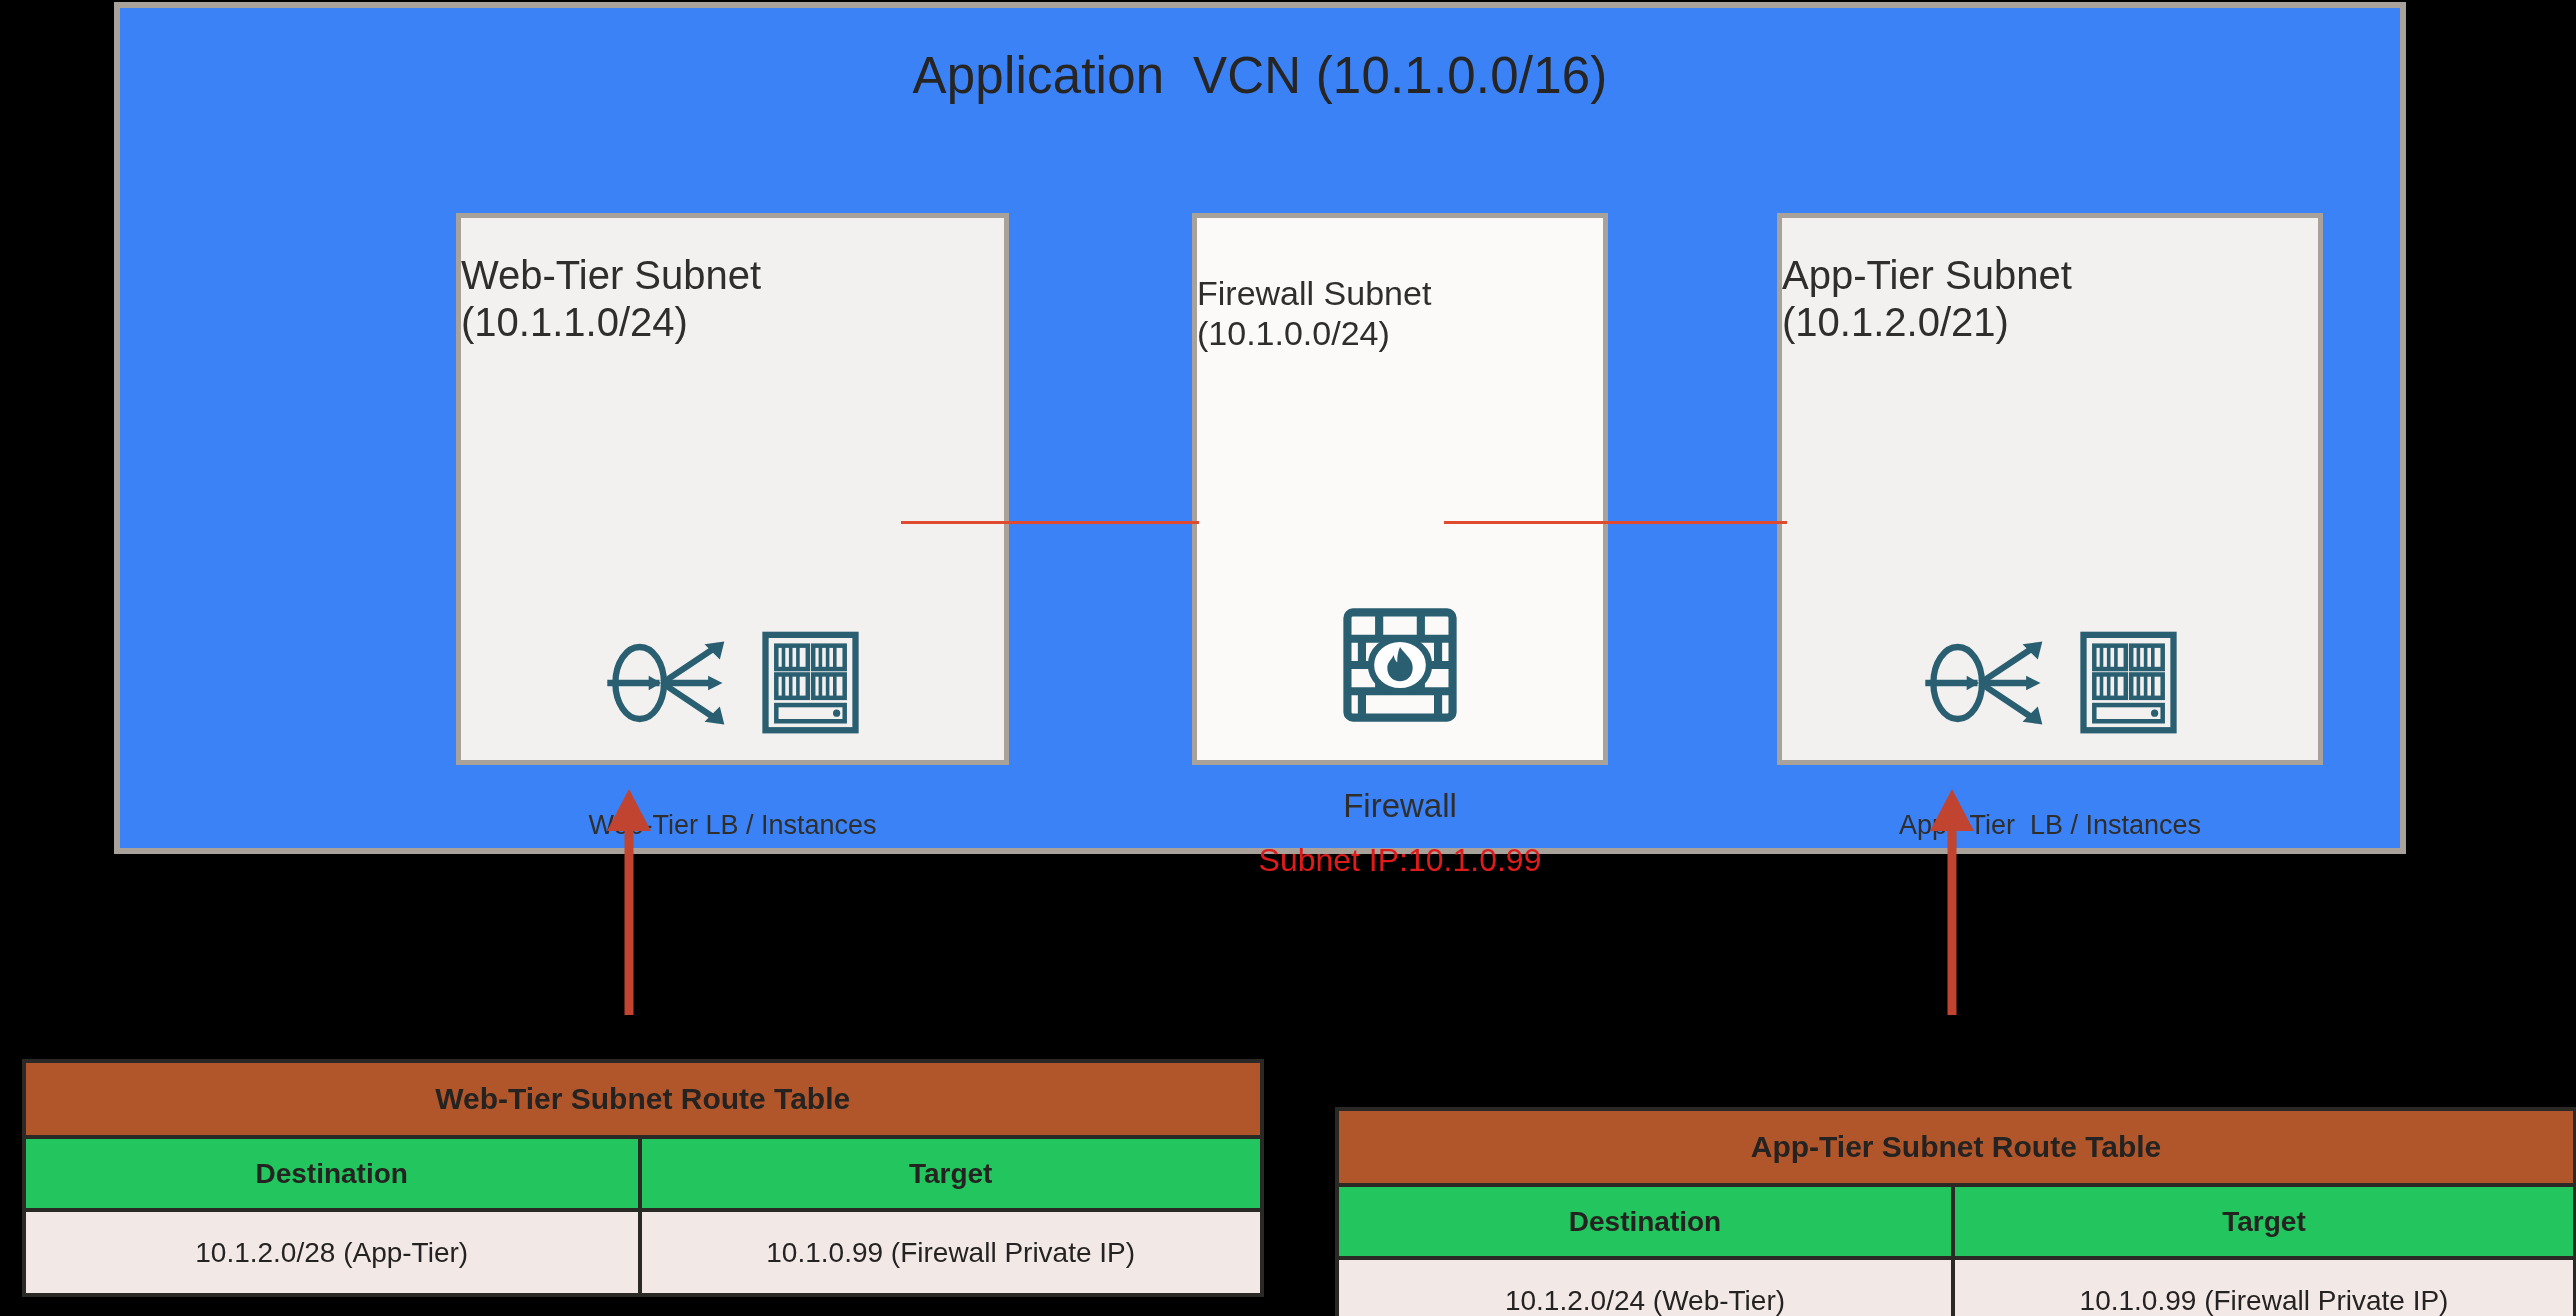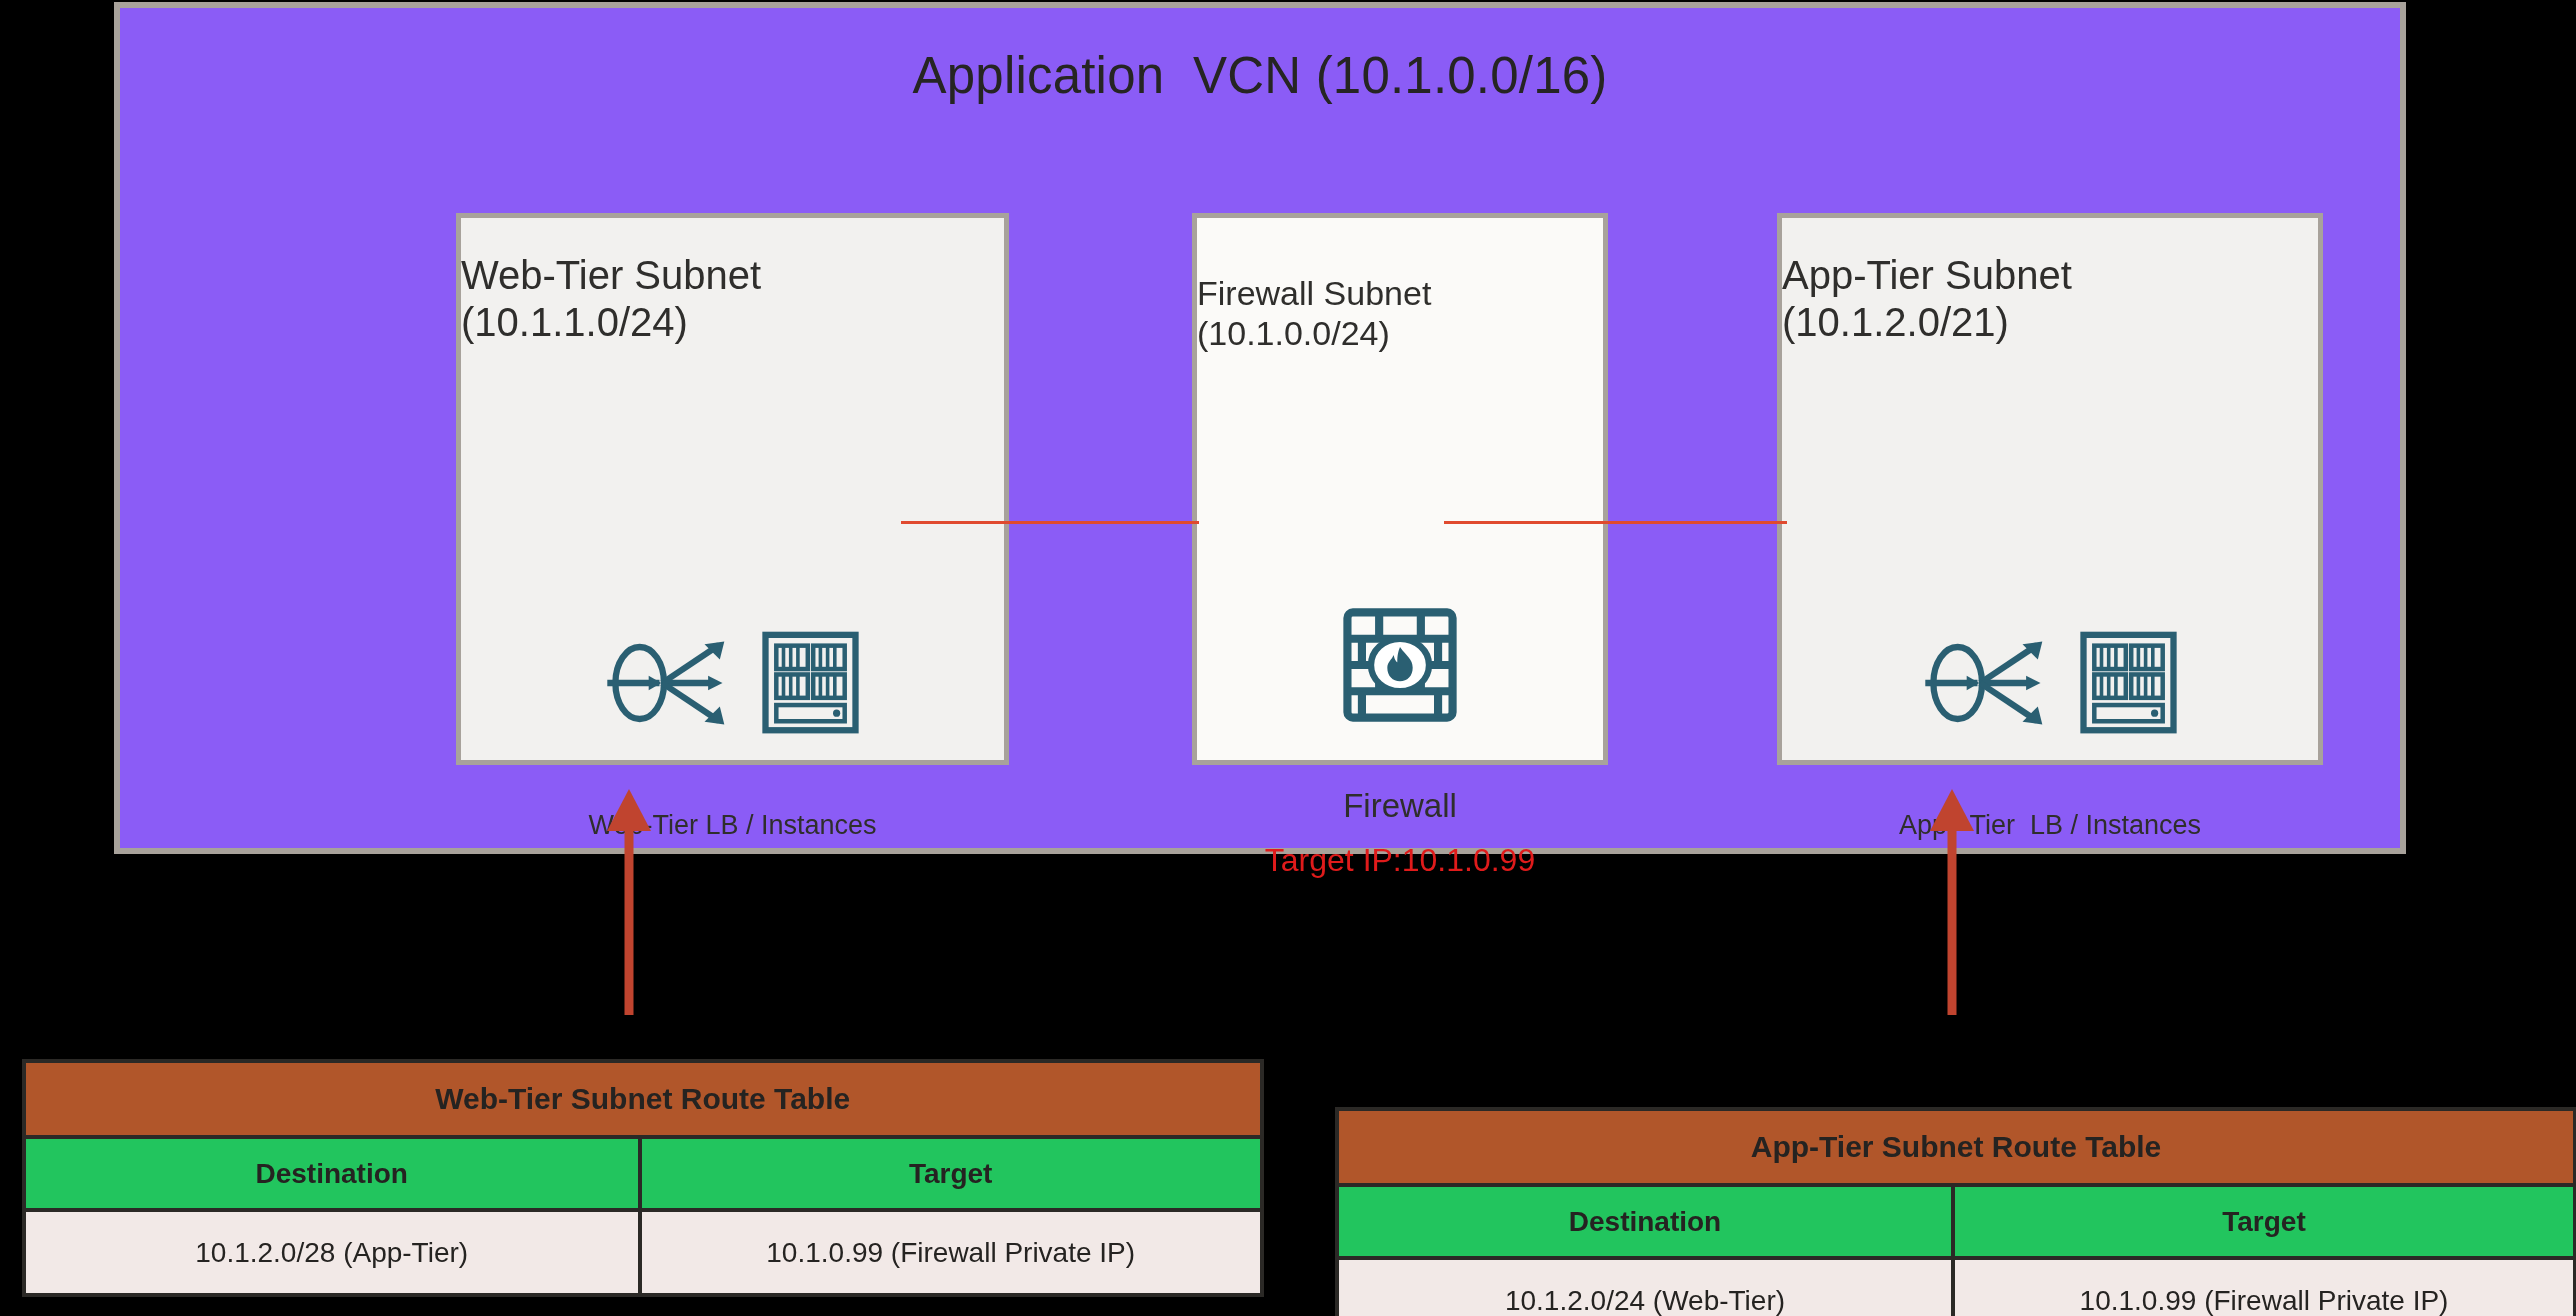--- a/index.html
+++ b/index.html
@@ -16,21 +16,21 @@
     -webkit-font-smoothing: antialiased;
   }
 
   
   .vcn-box {
     position: absolute;
     left: 114px;
     top: 1.8px;
     width: 2292px;
     height: 852px;
-    background: #8b5cf6;
+    background: #3b82f6;
     border: 6.3px solid #a8a29b;
     box-sizing: border-box;
   }
   .vcn-title {
     position: absolute;
     left: 0;
     top: 38px;
     width: 100%;
     text-align: center;
     font-size: 51px;
@@ -247,21 +247,21 @@
           <line x1="87" y1="64" x2="87" y2="93" stroke="#2a5f72" stroke-width="9"></line>
           <line x1="22" y1="93" x2="22" y2="122" stroke="#2a5f72" stroke-width="9"></line>
           <line x1="106" y1="93" x2="106" y2="122" stroke="#2a5f72" stroke-width="9"></line>
           <ellipse cx="64" cy="64" rx="32" ry="29" fill="#ffffff" stroke="#2a5f72" stroke-width="7"></ellipse>
           <path d="M64 44 c7 10 14 13 14 23 c0 9 -6 15 -14 15 c-8 0 -14 -6 -14 -15 c0 -6 5 -9 7 -14 c1 6 4 8 4 8 c0 -8 1 -12 3 -17 z" fill="#2a5f72"></path>
         </svg>
       </span>
     </div>
 
     <div class="icon-caption">Firewall</div>
-    <div class="fw-ip">Target IP:10.1.0.99</div>
+    <div class="fw-ip">Subnet IP:10.1.0.99</div>
   </div>
 
   <div class="subnet subnet-app shaded">
     <div class="subnet-title">App-Tier Subnet
 (10.1.2.0/21)</div>
 
     <div class="icon-row">
       <span>
         <svg width="136" height="108" viewBox="0 0 150 120">
           <ellipse cx="38" cy="60" rx="27" ry="40" fill="none" stroke="#2a5f72" stroke-width="7"></ellipse>

